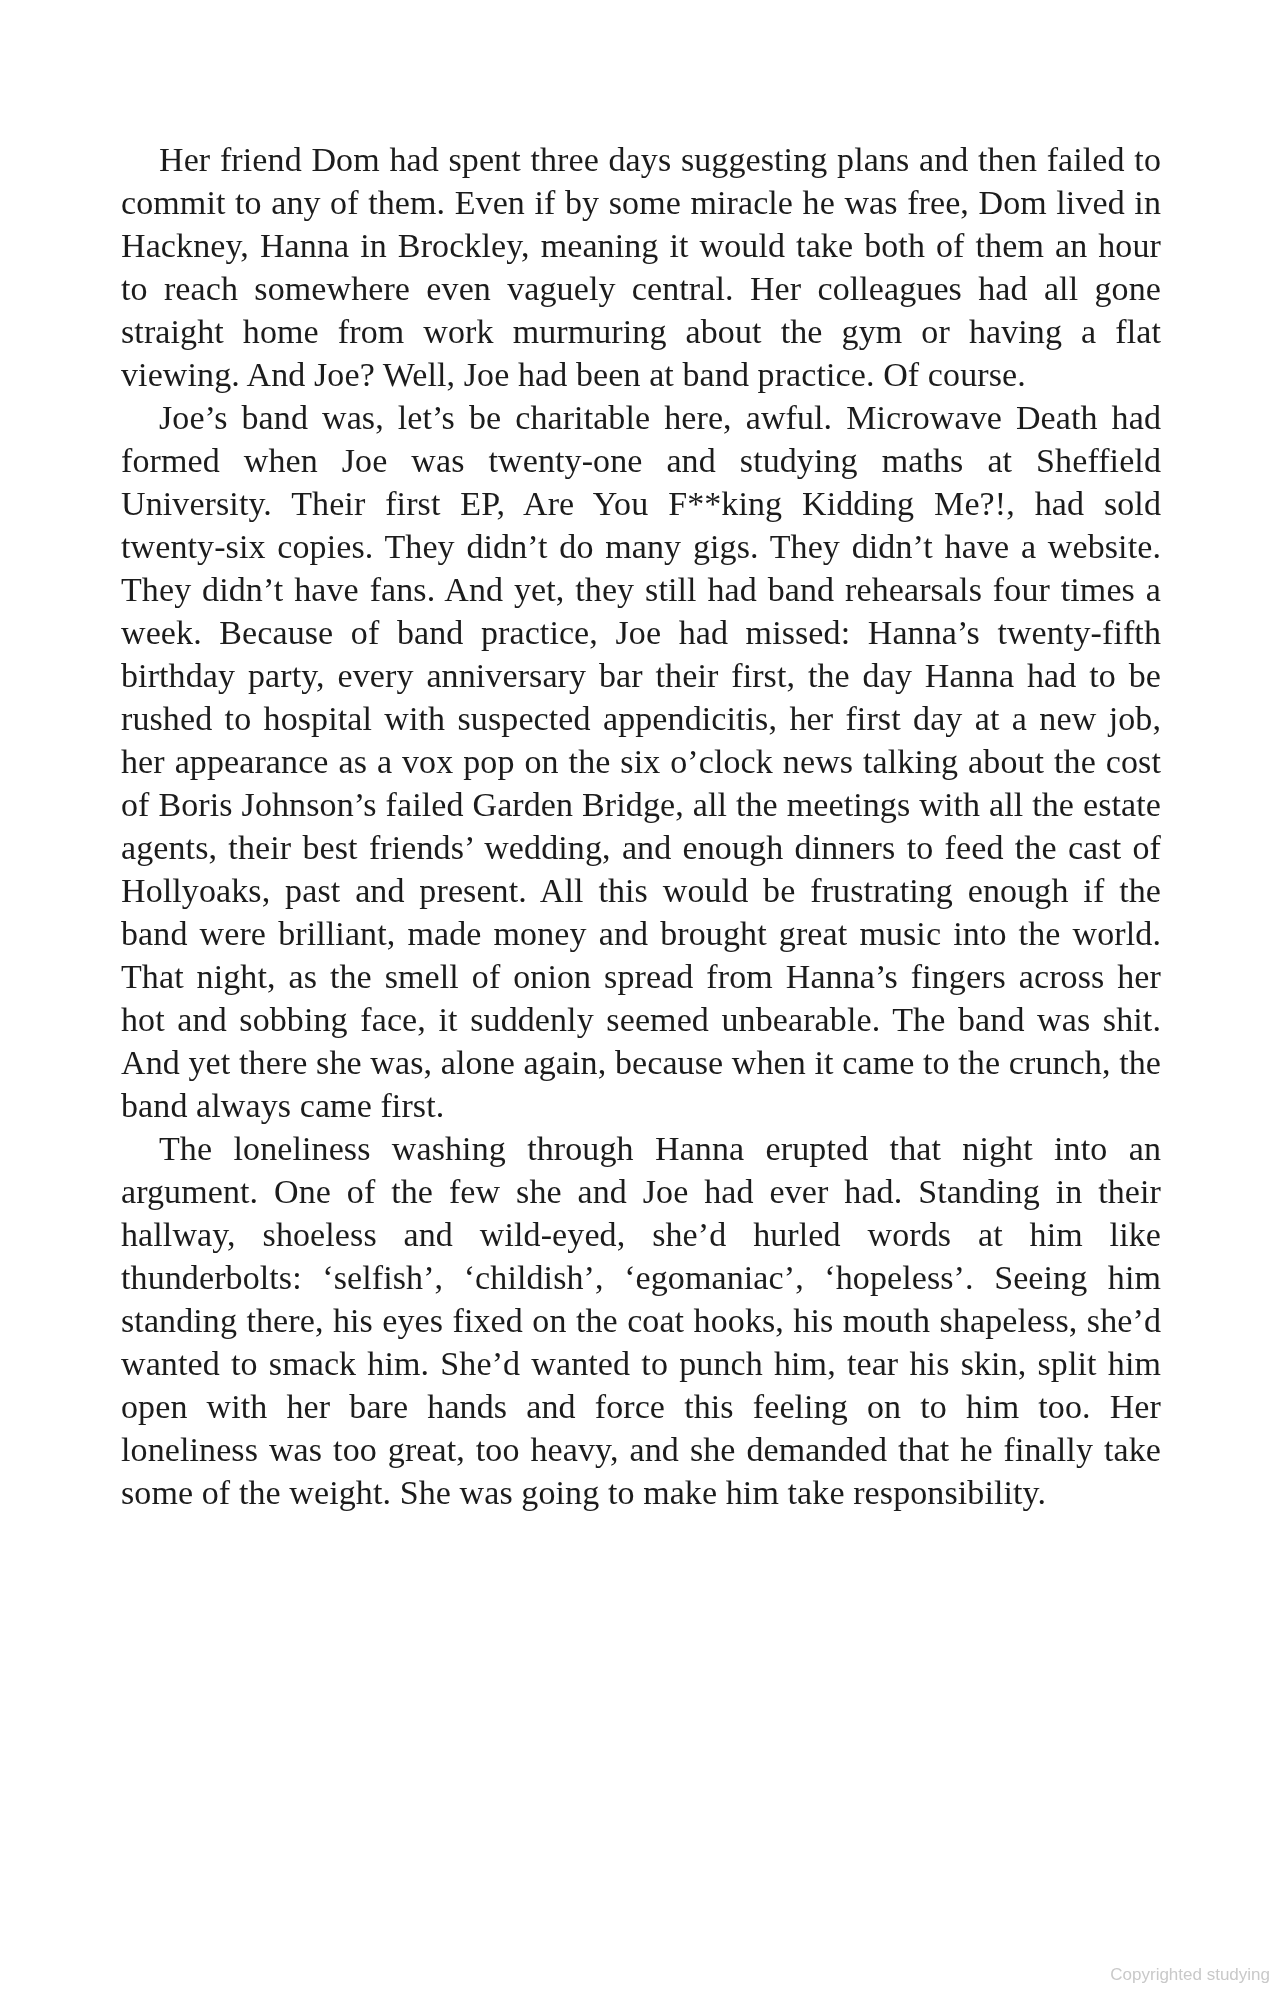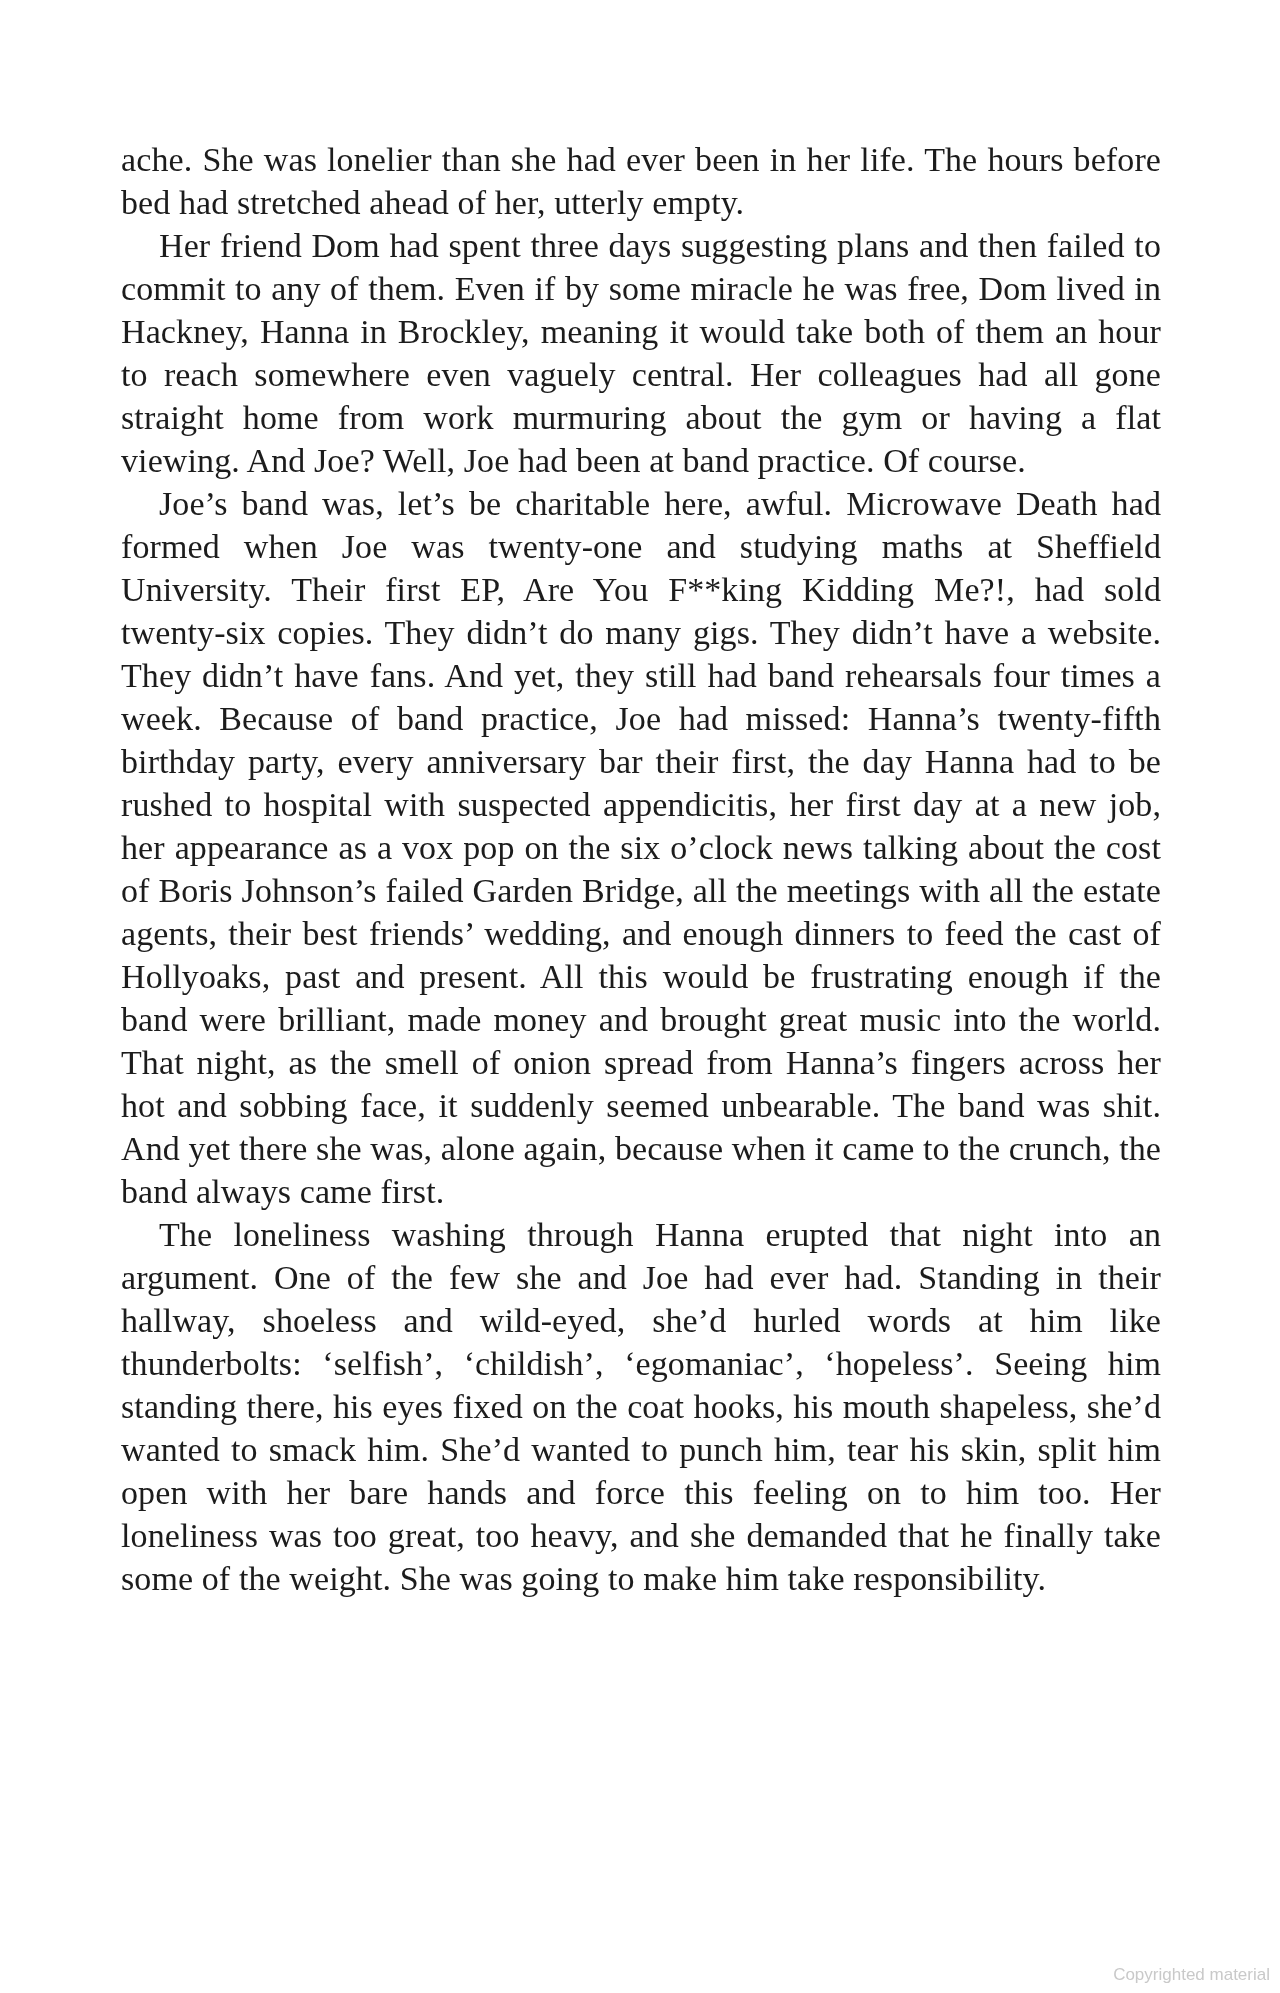--- a/index.html
+++ b/index.html
@@ -41,19 +41,18 @@
     font-family: "Liberation Sans", sans-serif;
     font-size: 17px;
     color: #c9c9c9;
   }
 </style>
 </head>
 <body>
 
 <div class="book-page">
   <div class="page-text">
-      <p class="para"><span>ache. She was lonelier than she had ever been in her life. The hours before bed had stretched ahead of her, utterly empty.</span></p>
       <p class="para indent"><span>Her friend Dom had spent three days suggesting plans and then failed to commit to any of them. Even if by some miracle he was free, Dom lived in Hackney, Hanna in Brockley, meaning it would take both of them an hour to reach somewhere even vaguely central. Her colleagues had all gone straight home from work murmuring about the gym or having a flat viewing. And Joe? Well, Joe had been at band practice. Of course.</span></p>
       <p class="para indent"><span>Joe’s band was, let’s be charitable here, awful. Microwave Death had formed when Joe was twenty-one and studying maths at Sheffield University. Their first EP, </span><span class="italic">Are You F**king Kidding Me?!,</span><span> had sold twenty-six copies. They didn’t do many gigs. They didn’t have a website. They didn’t have fans. And yet, they still had band rehearsals four times a week. Because of band practice, Joe had missed: Hanna’s twenty-fifth birthday party, every anniversary bar their first, the day Hanna had to be rushed to hospital with suspected appendicitis, her first day at a new job, her appearance as a vox pop on the six o’clock news talking about the cost of Boris Johnson’s failed Garden Bridge, all the meetings with all the estate agents, their best friends’ wedding, and enough dinners to feed the cast of </span><span class="italic">Hollyoaks</span><span>, past and present. All this would be frustrating enough if the band were brilliant, made money and brought great music into the world. That night, as the smell of onion spread from Hanna’s fingers across her hot and sobbing face, it suddenly seemed unbearable. The band was shit. And yet there she was, alone again, because when it came to the crunch, the band always came first.</span></p>
       <p class="para indent"><span>The loneliness washing through Hanna erupted that night into an argument. One of the few she and Joe had ever had. Standing in their hallway, shoeless and wild-eyed, she’d hurled words at him like thunderbolts: ‘selfish’, ‘childish’, ‘egomaniac’, ‘hopeless’. Seeing him standing there, his eyes fixed on the coat hooks, his mouth shapeless, she’d wanted to smack him. She’d wanted to punch him, tear his skin, split him open with her bare hands and force this feeling on to him too. Her loneliness was too great, too heavy, and she demanded that he finally take some of the weight. She was going to make him take responsibility.</span></p>
     </div>
-  <div class="watermark">Copyrighted material</div>
+  <div class="watermark">Copyrighted studying</div>
 </div>
 
 </body></html>

